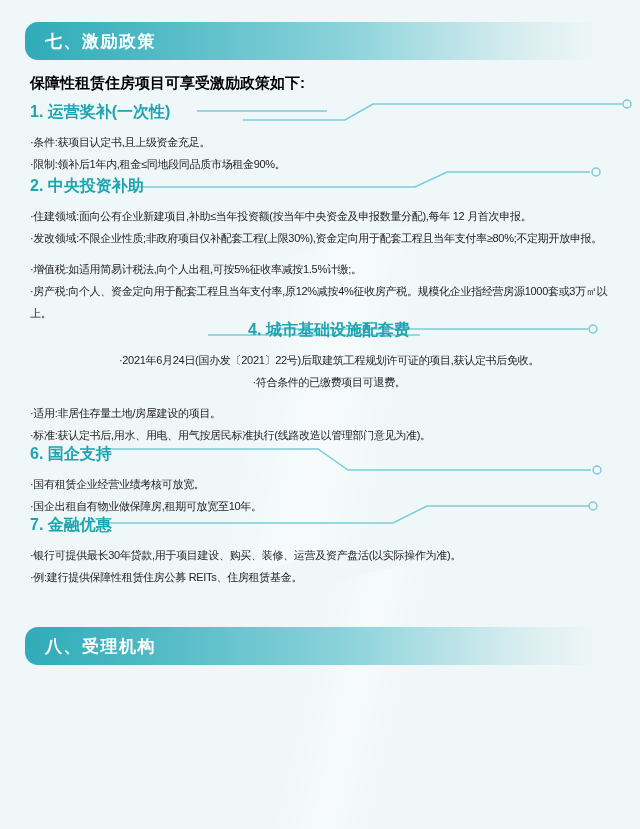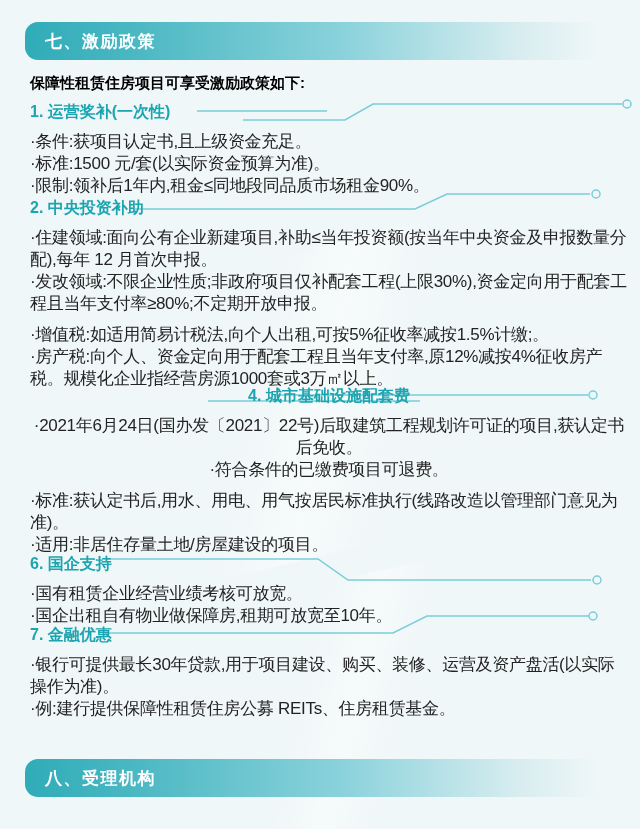--- a/index.html
+++ b/index.html
@@ -24,21 +24,21 @@
   }
   .banner span{color:#FFFFFF;font-size:17px;font-weight:bold;letter-spacing:1.5px;line-height:1;}
   .intro{margin:13px 12px 0 30px;color:#000000;font-size:15px;font-weight:bold;line-height:19px;}
   .sec{padding:0 12px 0 30px;}
   .sec-head{position:relative;height:20px;}
   .sec-head .t{position:relative;z-index:2;color:#1CA5B0;font-size:16px;font-weight:bold;line-height:20px;white-space:nowrap;}
   .deco{position:absolute;left:-30px;top:-16px;width:640px;height:48px;z-index:1;pointer-events:none;}
   .deco polyline,.deco line{fill:none;stroke:#79CDD9;stroke-width:1.5;}
   .deco circle{fill:#F0F7F8;stroke:#79CDD9;stroke-width:1.5;}
   .bullets{margin-top:9px;}
-  .bullets p{margin:0;font-size:17px;line-height:22px;letter-spacing:-0.3px;color:#232323;}
+  .bullets p{margin:0;font-size:11px;line-height:22px;letter-spacing:-0.3px;color:#232323;}
   .footer{margin:18px 12px 0 30px;}
   .footer p{margin:0;font-size:15px;line-height:22px;letter-spacing:-0.3px;color:#232323;}
 </style>
 </head>
 <body>
 
 <div class="wm wm1"></div>
 <div class="wm wm2"></div>
 
 <div class="content">
@@ -53,21 +53,20 @@
     <div class="sec-head">
       <svg class="deco" viewBox="0 0 640 48">
         <line x1="197" y1="25" x2="327" y2="25"></line>
         <polyline points="243,34 345,34 373,18 622,18"></polyline>
         <circle cx="627" cy="18" r="4"></circle>
       </svg>
       <span class="t">1. 运营奖补(一次性)</span>
     </div>
     <div class="bullets">
       <p>·条件:获项目认定书,且上级资金充足。</p>
-      <p>·标准:1500 元/套(以实际资金预算为准)。</p>
       <p>·限制:领补后1年内,租金≤同地段同品质市场租金90%。</p>
     </div>
   </div>
 
   <div class="sec" style="margin-top:1px;">
     <div class="sec-head">
       <svg class="deco" viewBox="0 0 640 48">
         <polyline points="135,27 415,27 447,12 590,12"></polyline>
         <circle cx="596" cy="12" r="4"></circle>
       </svg>
@@ -96,22 +95,22 @@
       <span class="t">4. 城市基础设施配套费</span>
     </div>
     <div class="bullets">
       <p>·2021年6月24日(国办发〔2021〕22号)后取建筑工程规划许可证的项目,获认定书后免收。</p>
       <p>·符合条件的已缴费项目可退费。</p>
     </div>
   </div>
 
   <div class="sec" style="margin-top:0px;">
     <div class="bullets">
+      <p>·适用:非居住存量土地/房屋建设的项目。</p>
       <p>·标准:获认定书后,用水、用电、用气按居民标准执行(线路改造以管理部门意见为准)。</p>
-      <p>·适用:非居住存量土地/房屋建设的项目。</p>
     </div>
   </div>
 
   <div class="sec" style="margin-top:-2px;">
     <div class="sec-head">
       <svg class="deco" viewBox="0 0 640 48">
         <polyline points="107,21 318,21 348,42 591,42"></polyline>
         <circle cx="597" cy="42" r="4"></circle>
       </svg>
       <span class="t">6. 国企支持</span>

